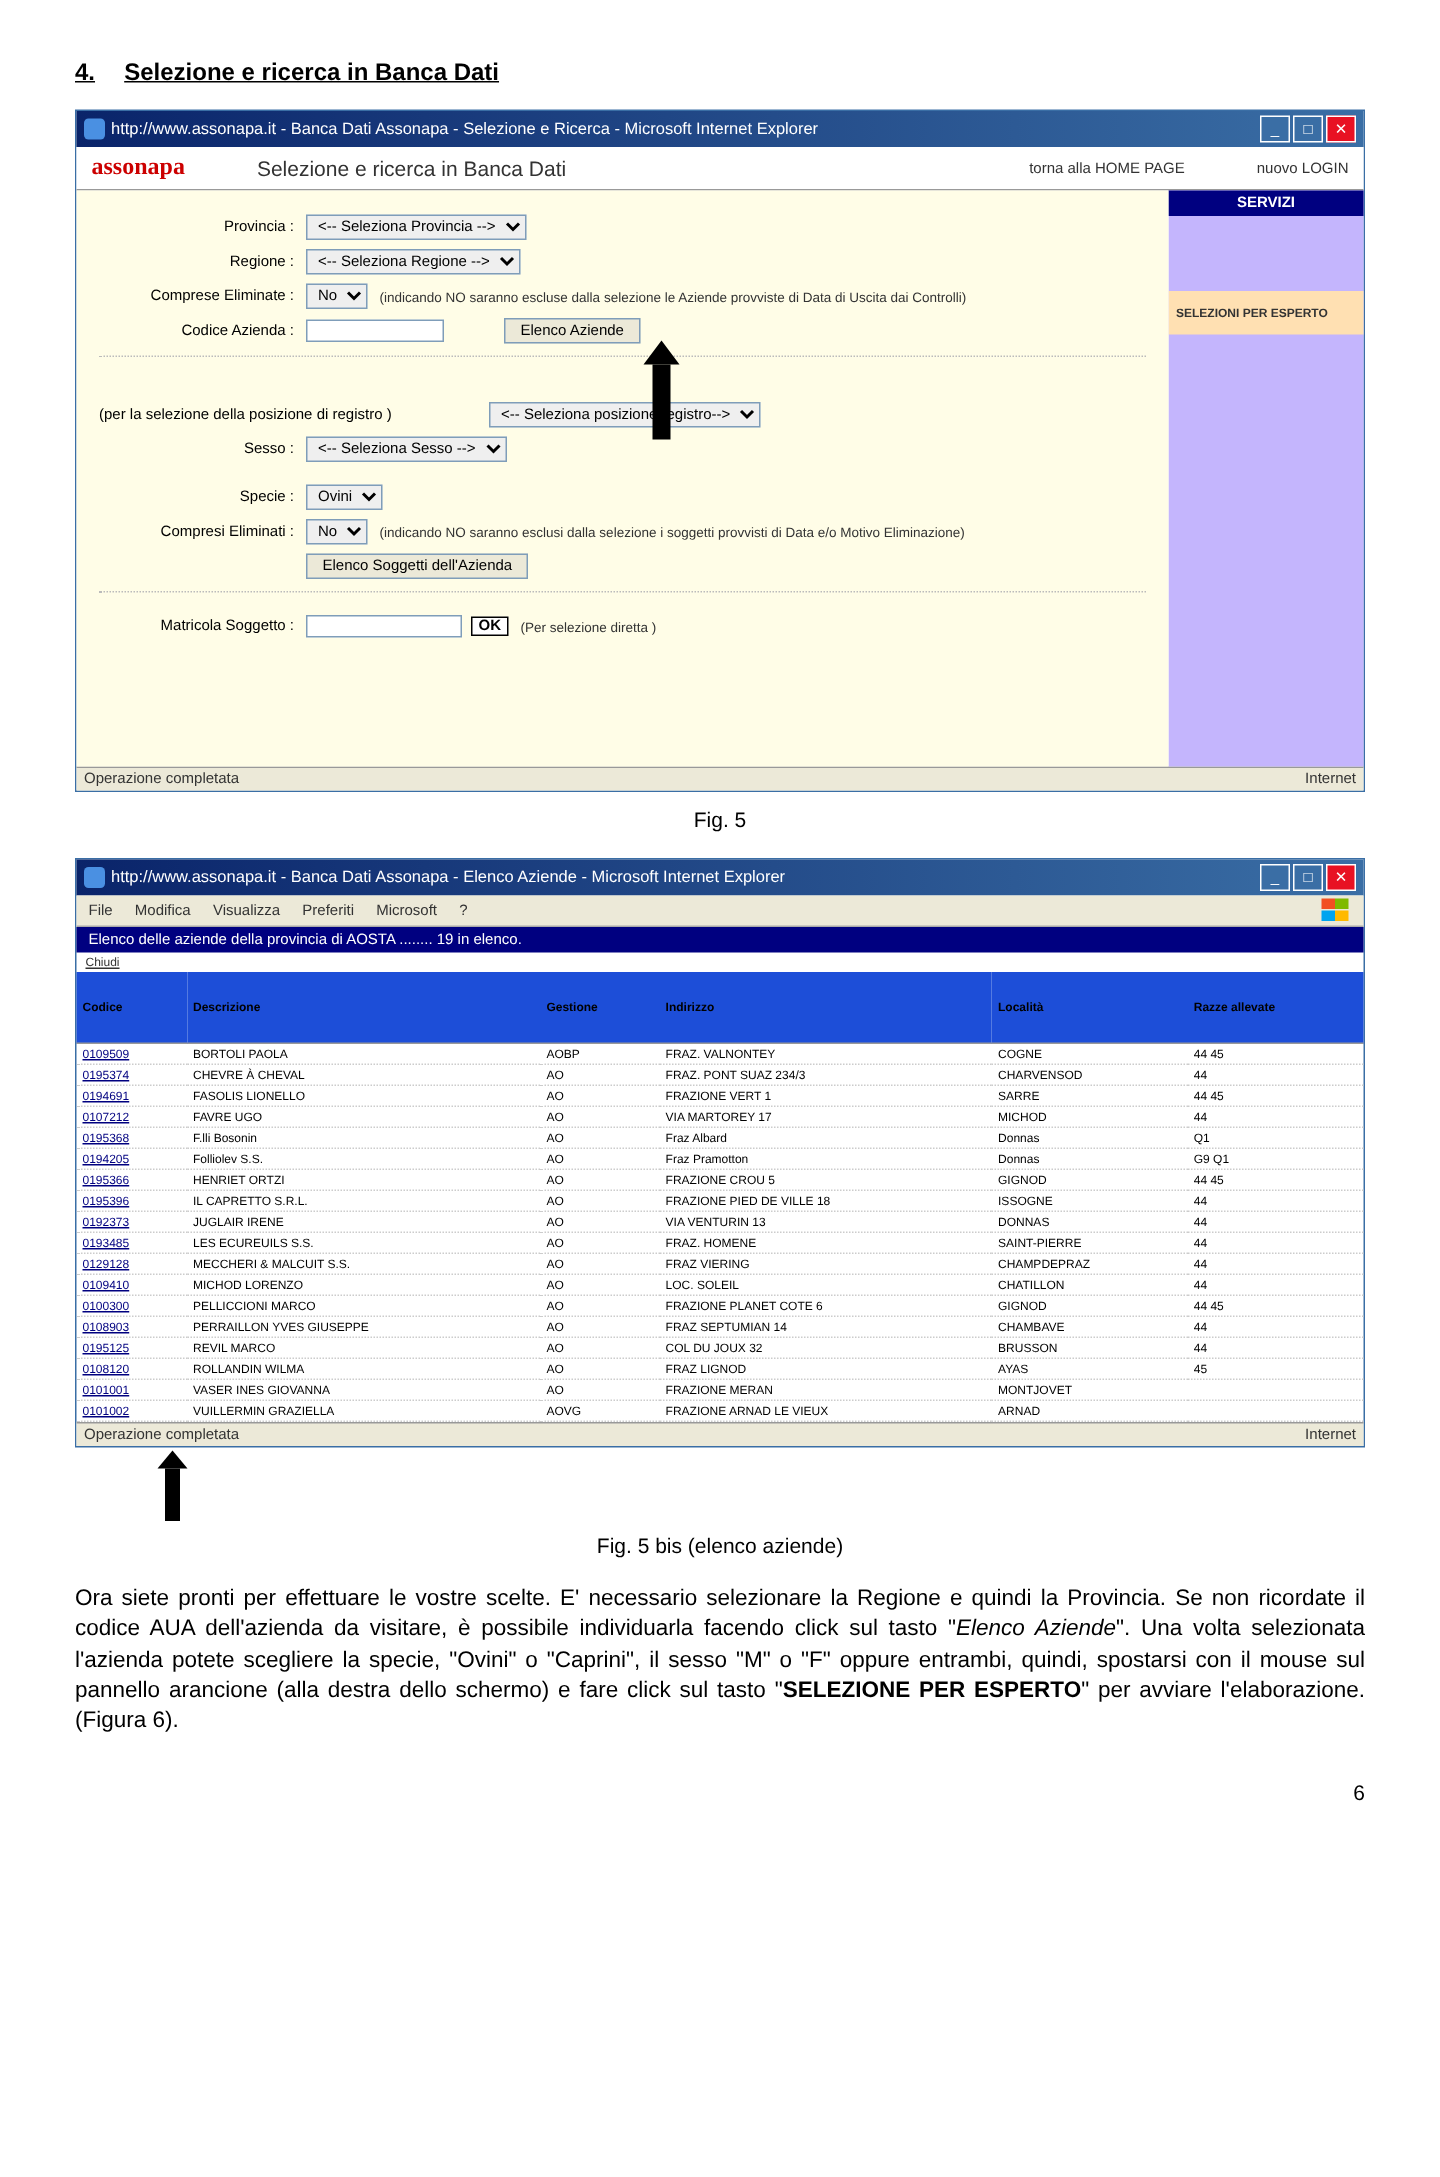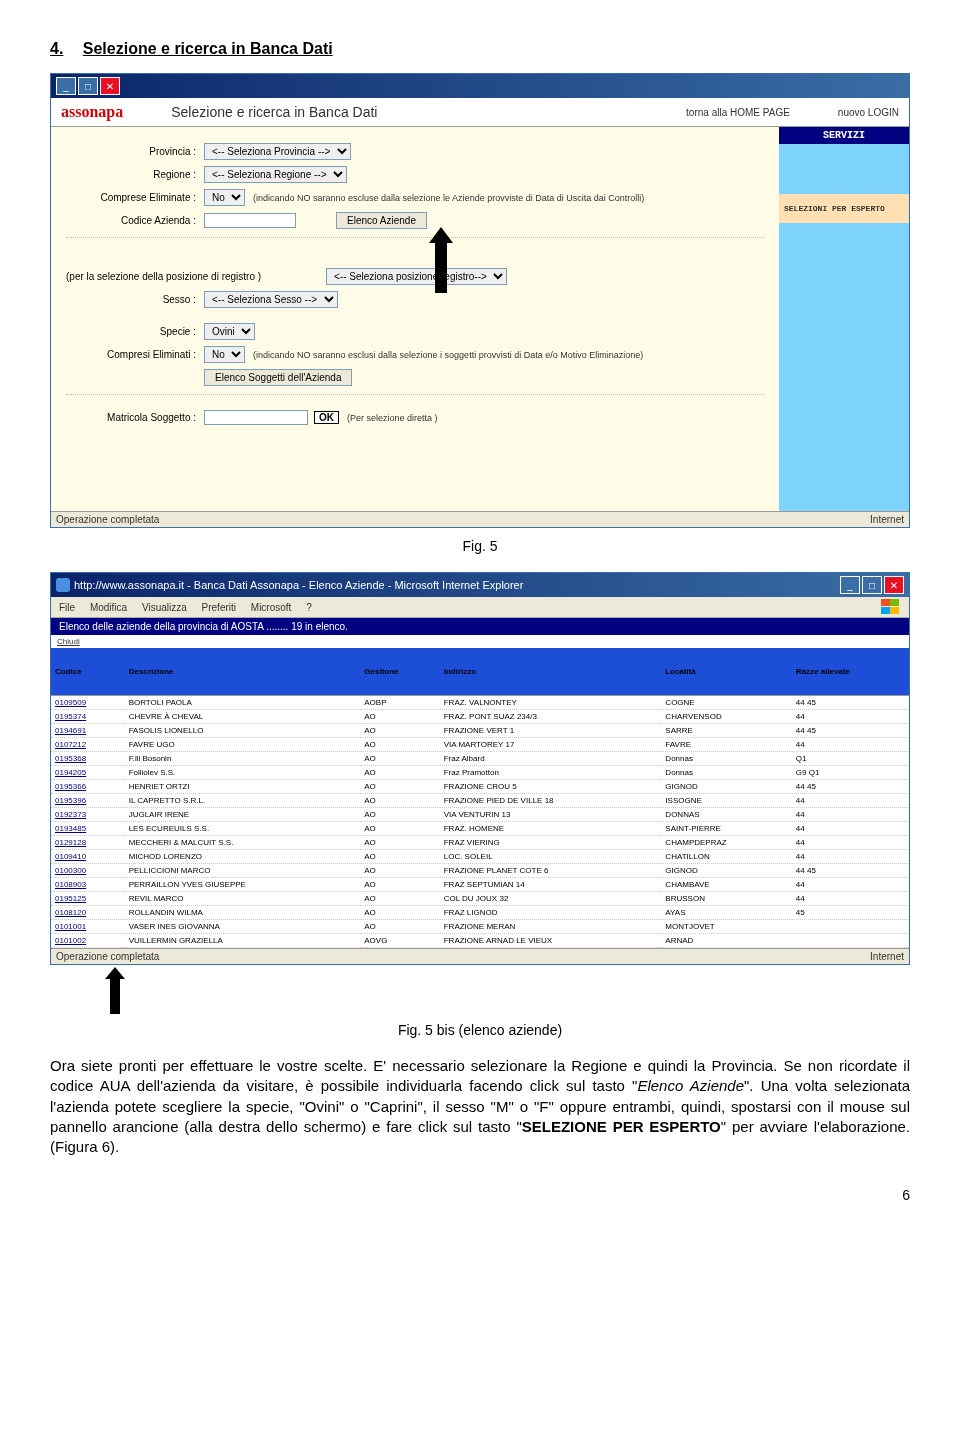--- a/index.html
+++ b/index.html
@@ -101,22 +101,22 @@
   .main-form {
     flex: 1;
     background: #fffde7;
     padding: 10px 15px 20px 15px;
     font-family: Verdana, sans-serif;
     font-size: 10px;
     position: relative;
   }
   .sidebar {
     width: 130px;
-    background: #7dd3fc;
-    font-family: Liberation Mono, monospace;
+    background: #c4b5fd;
+    font-family: Liberation Sans, sans-serif;
     font-size: 9px;
   }
   .sidebar .servizi-head {
     background: #000080;
     color: #fff;
     text-align: center;
     font-weight: bold;
     padding: 3px;
     font-size: 10px;
   }
@@ -299,20 +299,24 @@
 <body>
 
 <div class="page">
   <div class="section-heading">
     <span class="num">4.</span>
     <span class="txt">Selezione e ricerca in Banca Dati</span>
   </div>
 
   <div class="ie-window">
     <div class="titlebar">
+      <div class="titlebar-left">
+        <span class="ie-icon"></span>
+        <span>http://www.assonapa.it - Banca Dati Assonapa - Selezione e Ricerca - Microsoft Internet Explorer</span>
+      </div>
       <div class="window-controls">
         <span class="min">_</span>
         <span class="max">□</span>
         <span class="close">✕</span>
       </div>
     </div>
 
     <div class="top-header">
       <span class="logo-assonapa">assonapa</span>
       <span class="page-main-title">Selezione e ricerca in Banca Dati</span>
@@ -455,21 +459,21 @@
             <td>AO</td>
             <td>FRAZIONE VERT 1</td>
             <td>SARRE</td>
             <td>44  45</td>
           </tr>
           <tr>
             <td class="code">0107212</td>
             <td>FAVRE UGO</td>
             <td>AO</td>
             <td>VIA MARTOREY 17</td>
-            <td>FAVRE</td>
+            <td>MICHOD</td>
             <td>44</td>
           </tr>
           <tr>
             <td class="code">0195368</td>
             <td>F.lli Bosonin</td>
             <td>AO</td>
             <td>Fraz Albard</td>
             <td>Donnas</td>
             <td>Q1</td>
           </tr>

